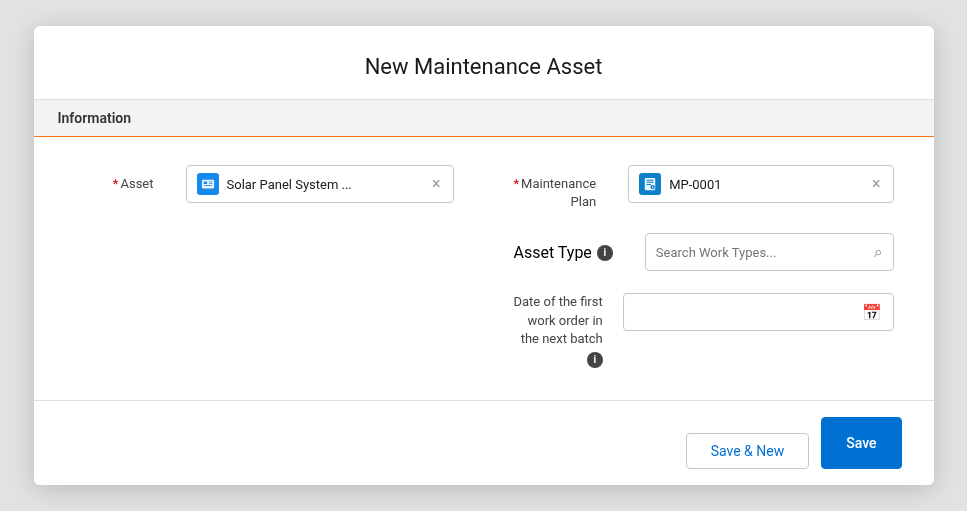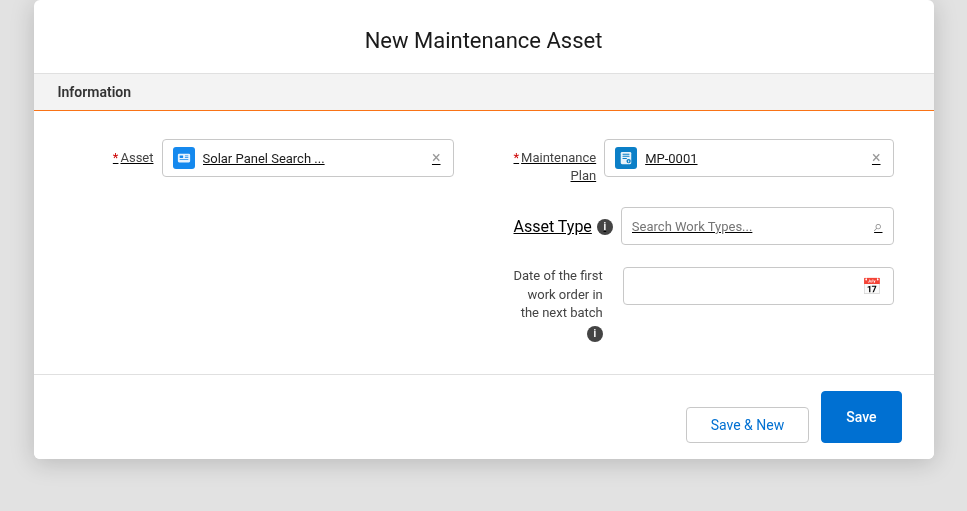--- a/index.html
+++ b/index.html
@@ -17,21 +17,21 @@
       min-height: 100vh;
       width: 967px;
       height: 511px;
       overflow: hidden;
     }
 
     .dialog-overlay {
       width: 967px;
       height: 511px;
       display: flex;
-      align-items: flex-start;
+      align-items: center;
       justify-content: center;
       background: rgba(200,200,200,0.4);
     }
 
     .dialog {
       background: #ffffff;
       border-radius: 6px;
       box-shadow: 0 4px 24px rgba(0,0,0,0.18);
       width: 900px;
       min-height: 420px;
@@ -69,22 +69,21 @@
       flex: 1;
       display: flex;
       flex-direction: column;
       gap: 0;
     }
 
     .form-row {
       display: flex;
       align-items: flex-start;
       margin-bottom: 22px;
-      gap: 8px;
-      text-decoration: underline;
+      gap: 32px;
     }
 
     .form-label {
       font-size: 13px;
       color: #444;
       min-width: 80px;
       padding-top: 10px;
       text-align: right;
       line-height: 1.4;
     }
@@ -323,21 +322,21 @@
             <div class="lookup-field">
               <div class="field-icon">
                 <svg viewBox="0 0 16 16" xmlns="http://www.w3.org/2000/svg">
                   <rect x="1" y="3" width="14" height="10" rx="1.5" fill="white" opacity="0.9"></rect>
                   <rect x="3" y="5" width="4" height="3" rx="0.5" fill="#1589ee"></rect>
                   <rect x="9" y="5" width="4" height="1" rx="0.3" fill="#1589ee"></rect>
                   <rect x="9" y="7" width="4" height="1" rx="0.3" fill="#1589ee"></rect>
                   <rect x="3" y="9" width="10" height="1" rx="0.3" fill="#1589ee"></rect>
                 </svg>
               </div>
-              <span class="field-value">Solar Panel Search ...</span>
+              <span class="field-value">Solar Panel System ...</span>
               <button class="clear-btn">×</button>
             </div>
           </div>
         </div>
       </div>
 
       <div class="form-column">
 
         <div class="form-row">
           <div class="form-label">

